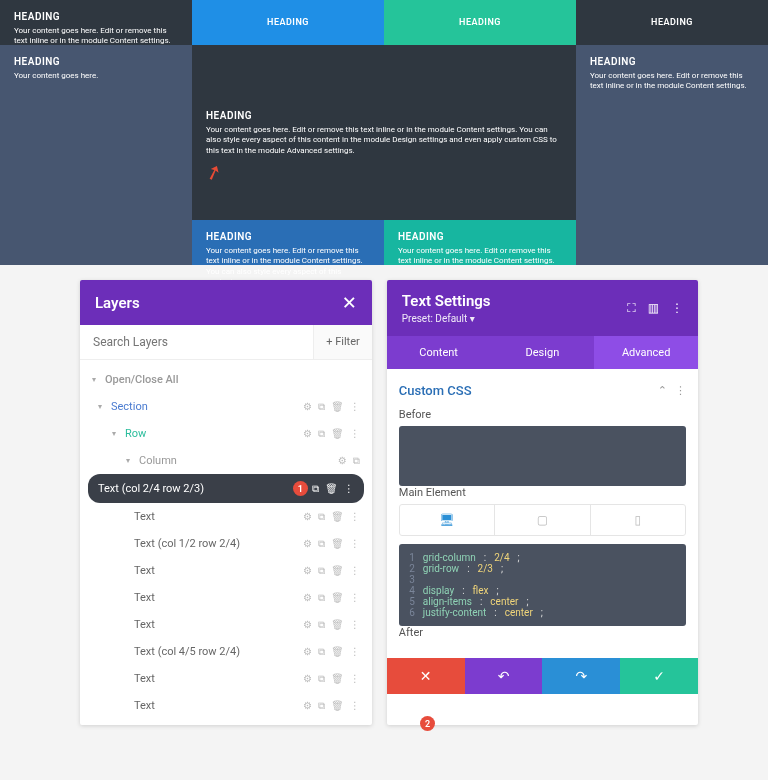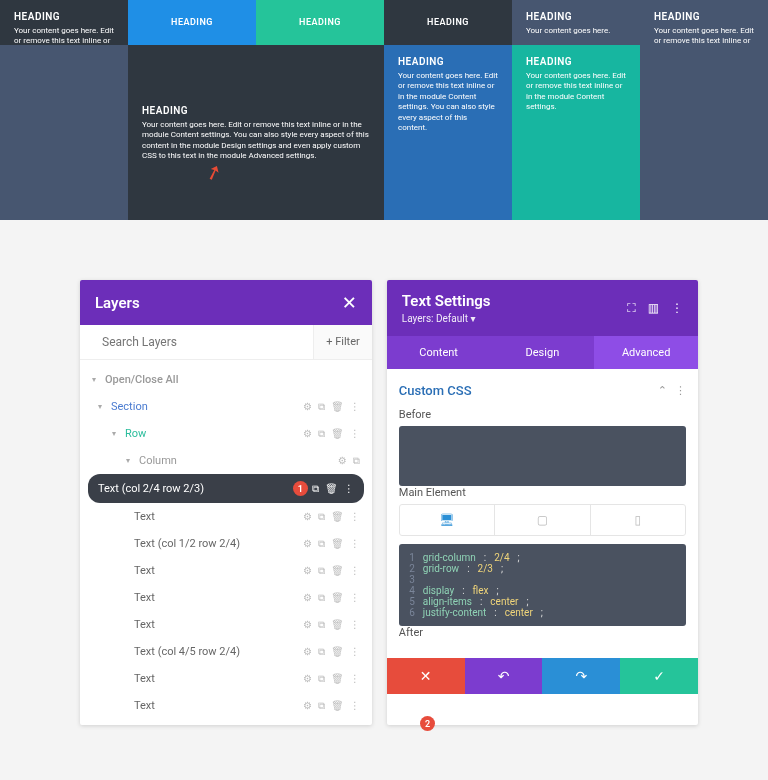--- a/index.html
+++ b/index.html
@@ -1,38 +1,38 @@
 <!DOCTYPE html>
 <html><head>
 <meta charset="utf-8">
 <style>
 *{box-sizing:border-box;margin:0;padding:0;font-family:-apple-system,BlinkMacSystemFont,"Segoe UI",Roboto,sans-serif}
 body{background:#f4f4f4;width:768px;height:780px;overflow:hidden}
-.preview{height:265px;display:grid;grid-template-columns:repeat(6,1fr);grid-template-rows:45px 1fr 45px}
+.preview{height:265px;display:grid;grid-template-columns:repeat(4,1fr);grid-template-rows:45px 1fr 45px}
 .cell{padding:10px 14px;color:#fff;font-size:8px;line-height:1.3}
 .cell h4{font-size:10px;font-weight:600;margin-bottom:3px;letter-spacing:.5px}
 .c-dark{background:#2f3740}
 .c-blue{background:#1f8fe6}
 .c-teal{background:#25c49a}
 .c-navy{background:#475670}
 .c-tealb{background:#17b6a0}
 .c-blueb{background:#2a6eb5}
 .head{display:flex;align-items:center;justify-content:center;font-size:9px;font-weight:600;letter-spacing:.5px}
 .center-big{grid-column:2/4;grid-row:2/3;display:flex;flex-direction:column;justify-content:center}
 .arrow{position:absolute;left:205px;top:160px;color:#e94b35;font-size:20px;transform:rotate(-20deg)}
 .panels{display:flex;gap:15px;padding:15px 70px 0 80px}
 .panel{background:#fff;border-radius:2px;box-shadow:0 1px 4px rgba(0,0,0,.15);width:300px;overflow:hidden}
 .panel.right{width:320px}
 .phead{background:#6c2eb9;color:#fff;padding:12px 15px;display:flex;align-items:center;justify-content:space-between}
 .phead h3{font-size:15px;font-weight:600}
 .phead .close{font-size:18px;cursor:pointer}
 .phead .tools{display:flex;gap:12px;font-size:12px}
 .preset{font-size:10px;margin-top:3px;opacity:.9}
 .search-row{display:flex;border-bottom:1px solid #eee}
-.search-row input{flex:1;border:0;padding:10px 22px;font-size:12px;color:#888;outline:0}
+.search-row input{flex:1;border:0;padding:10px 13px;font-size:12px;color:#888;outline:0}
 .filter-btn{padding:10px 12px;border-left:1px solid #eee;font-size:11px;color:#666;background:#fafafa;cursor:pointer}
 .tree{padding:6px 0;font-size:11px;max-height:420px;overflow:auto}
 .tree-item{display:flex;align-items:center;padding:7px 12px;gap:4px}
 .tree-item .lbl{flex:1}
 .tree-item .acts{display:flex;gap:6px;color:#bbb;font-size:10px}
 .caret{color:#aaa;width:9px;font-size:8px}
 .lvl1{padding-left:18px}.lvl2{padding-left:32px}.lvl3{padding-left:46px}.lvl4{padding-left:54px}
 .oc{color:#999;font-weight:500}
 .sec{color:#4a7bd0}.row-l{color:#2bbd9c}.col{color:#999}
 .txt{color:#666}
@@ -219,21 +219,21 @@
             <span>⋮</span>
           </span>
         </div>
     </div>
   </div>
 
   <div class="panel right">
     <div class="phead">
       <div>
         <h3>Text Settings</h3>
-        <div class="preset">Layers: Default ▾</div>
+        <div class="preset">Preset: Default ▾</div>
       </div>
       <div class="tools">
         <span>⛶</span>
         <span>▥</span>
         <span>⋮</span>
       </div>
     </div>
     <div class="tabs">
       <div class="tab">Content</div>
       <div class="tab">Design</div>

